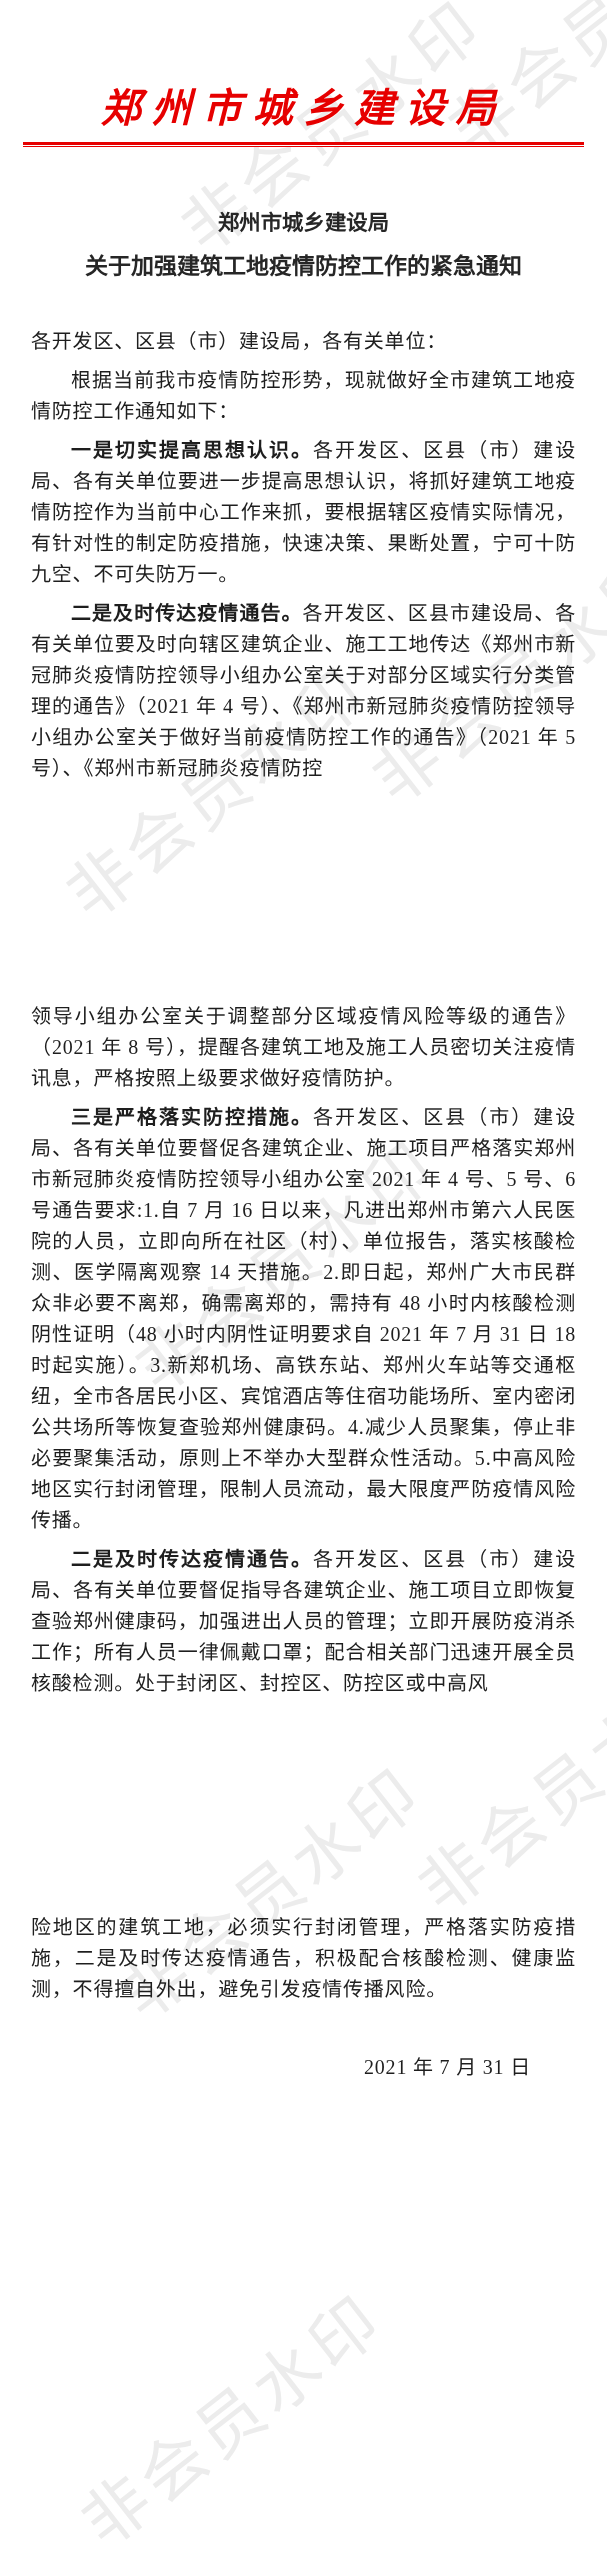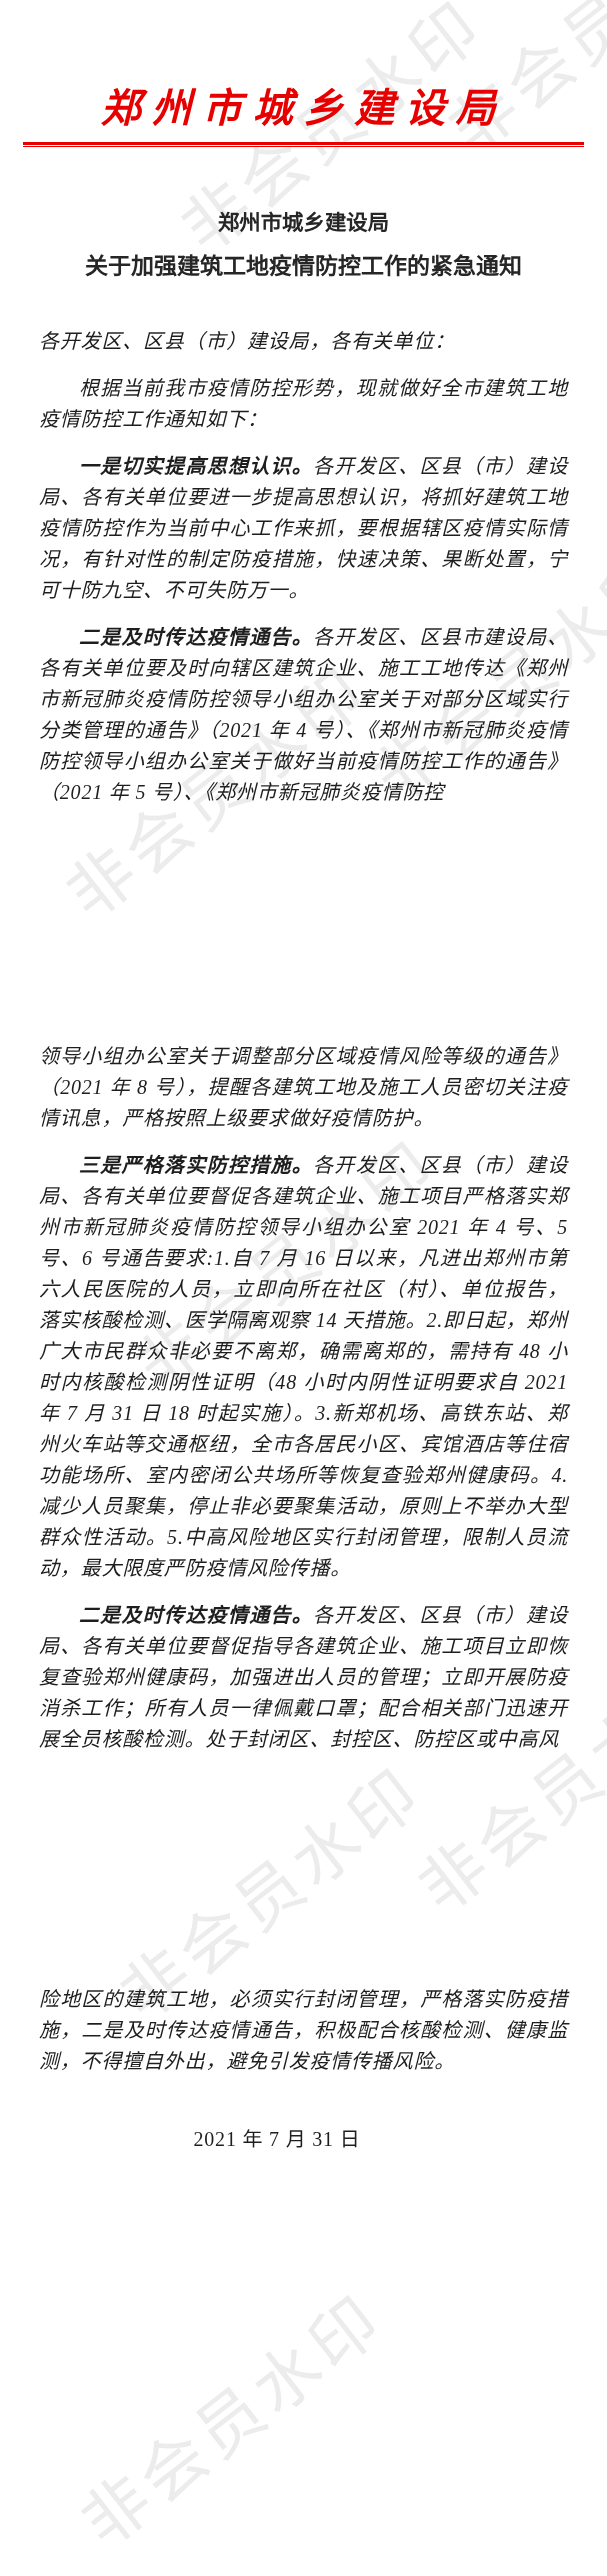--- a/index.html
+++ b/index.html
@@ -59,33 +59,33 @@
   }
   .doc-title .t1 { font-size:21.4px; line-height:1.45; }
   .doc-title .t2 { font-size:23px; line-height:1.4; margin-top:10.7px; }
   .body-text {
     margin-top:44px;
     font-size:20px;
     line-height:31px;
     letter-spacing:0.8px;
     text-align:justify;
   }
-  .body-text p { margin:16px;font-style:italic; }
+  .body-text p { margin:8px; }
   .indent { text-indent:2em; }
   .lead {
     font-family:"Liberation Sans","DejaVu Sans",sans-serif;
     font-weight:bold;
   }
   .page-gap-1 { height:201px; }
   .page-gap-2 { height:197px; }
   .date-line {
     margin-top:47px;
     font-size:20px;
     line-height:31px;
-    text-align:center;
+    text-align:right;
     padding-right:53px; 
   }
 </style>
 </head>
 <body>
 
 <div class="page">
 
   <div class="wm wm1">非会员水印</div>
   <div class="wm wm2">非会员水印</div>

